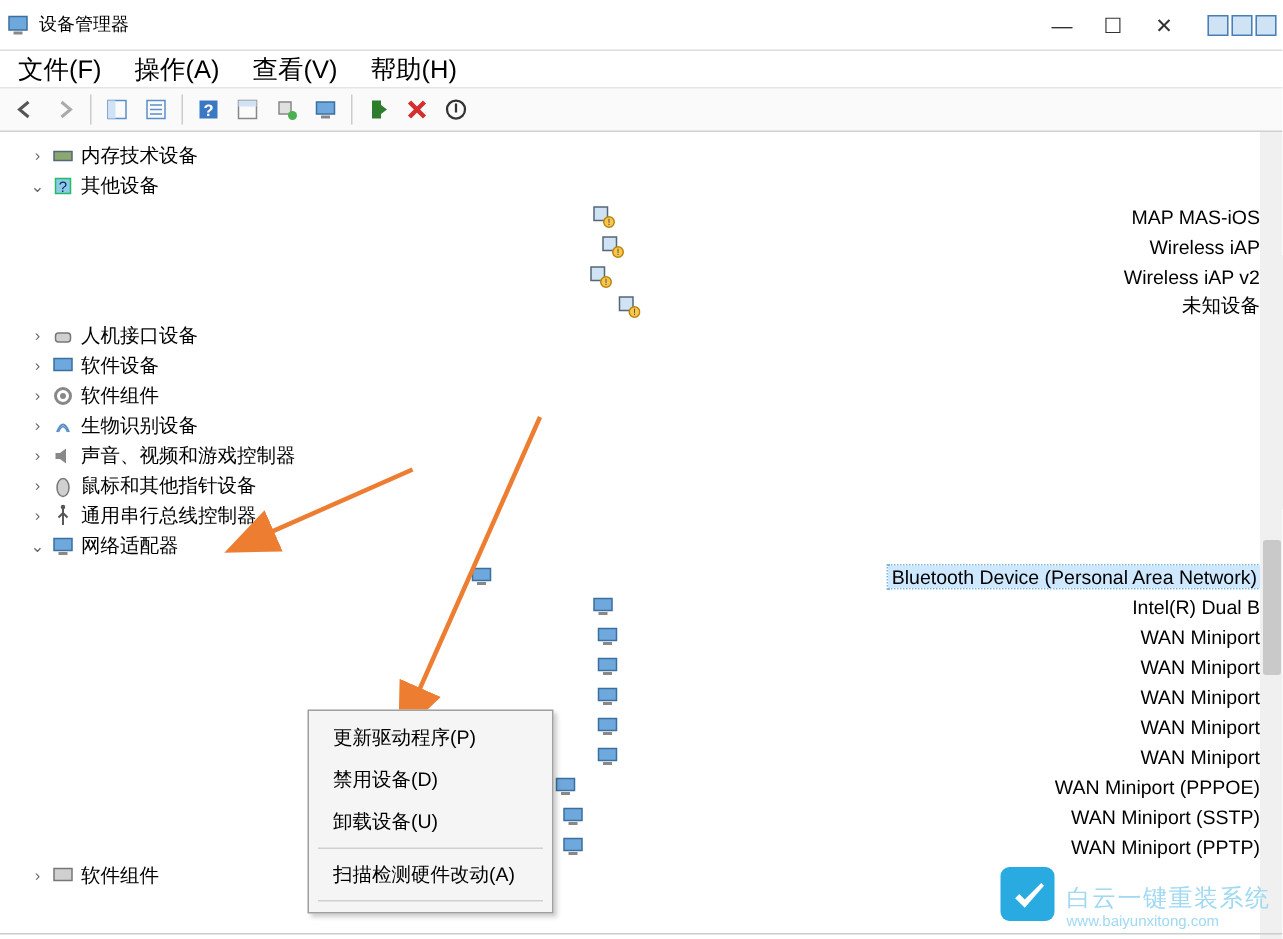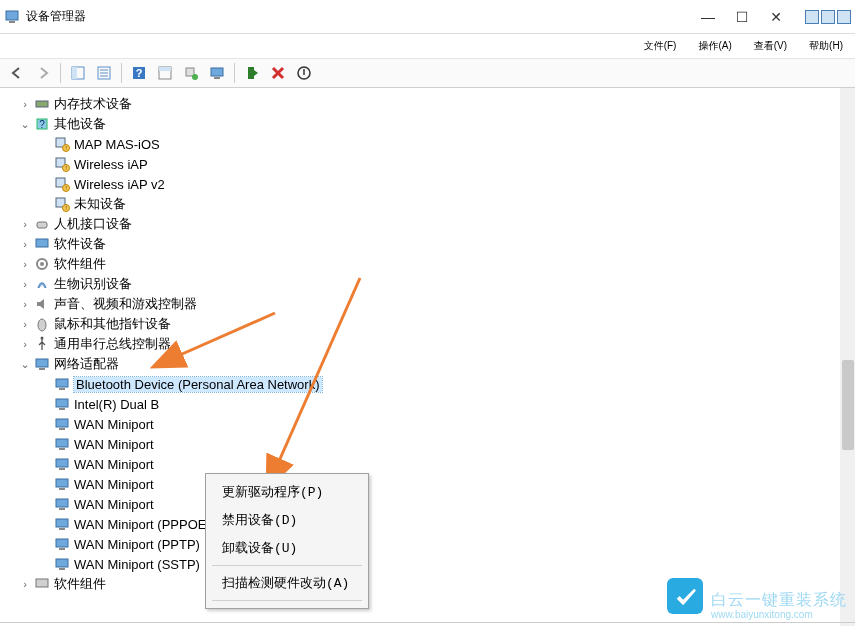--- a/index.html
+++ b/index.html
@@ -6,44 +6,44 @@
 body { width: 855px; height: 626px; background: #fff; position: relative; overflow: hidden; font-size: 12px; }
 
 .title-bar { height: 34px; display: flex; align-items: center; padding: 0 4px; border-bottom: 1px solid #ddd; }
 .title-bar .app-icon { width: 16px; height: 16px; margin-right: 6px; display: inline-flex; }
 .title-bar .title { flex: 1; font-size: 12px; color: #000; }
 .win-controls { display: flex; gap: 8px; align-items: center; }
 .win-btn { width: 26px; height: 18px; display: inline-flex; align-items: center; justify-content: center; font-size: 14px; color: #333; cursor: default; }
 .extra-icons { display: flex; gap: 2px; margin-left: 8px; }
 .extra-icons .sq { width: 14px; height: 14px; border: 1px solid #4a7fb5; background: #cfe3f5; }
 
-.menu-bar { height: 24px; display: flex; align-items: center; padding: 0 8px; gap: 14px; font-size: 10px; color: #000; justify-content: flex-end; }
+.menu-bar { height: 24px; display: flex; align-items: center; padding: 0 8px; gap: 14px; font-size: 17px; color: #000; }
 .menu-item { padding: 2px 4px; }
 
 .toolbar { height: 30px; display: flex; align-items: center; padding: 0 6px; gap: 4px; border-top: 1px solid #e5e5e5; border-bottom: 1px solid #d0d0d0; background: #fafafa; }
 .tb-sep { width: 1px; height: 20px; background: #ccc; margin: 0 2px; }
 .tb-btn { width: 22px; height: 22px; display: inline-flex; align-items: center; justify-content: center; }
 .tb-btn svg { width: 16px; height: 16px; }
 
 .content { position: relative; height: 544px; display: flex; }
 .tree { flex: 1; padding: 6px 0 6px 8px; overflow: auto; background: #fff; }
 .vscroll { width: 15px; background: #f0f0f0; display: flex; flex-direction: column; align-items: center; justify-content: center; }
 .vscroll .thumb { width: 12px; height: 90px; background: #c9c9c9; border-radius: 2px; margin-top: 90px; }
 
 .node { display: flex; align-items: center; height: 20px; white-space: nowrap; color: #000; }
 .expander { width: 14px; text-align: center; color: #6a6a6a; font-size: 11px; user-select: none; }
 .ticon { width: 16px; height: 16px; margin: 0 4px 0 2px; display: inline-flex; align-items: center; justify-content: center; }
 .ticon svg { width: 16px; height: 16px; }
 .lbl { font-size: 13px; }
 .lvl0 { padding-left: 10px; }
-.lvl1 { padding-left: 30px; }
+.lvl1 { padding-left: 30px; justify-content: space-between; }
 .selected .lbl { background: #cde8ff; outline: 1px dotted #7fb6e0; padding: 0 2px; }
 
 .context-menu { position: absolute; left: 205px; top: 385px; width: 164px; background: #f5f5f5; border: 1px solid #a0a0a0; box-shadow: 2px 2px 3px rgba(0,0,0,.2); padding: 4px 2px; z-index: 20; }
-.cm-item { padding: 5px 14px; font-size: 13px; color: #000; font-family: Liberation Mono, monospace; }
+.cm-item { padding: 5px 14px; font-size: 13px; color: #000; }
 .cm-sep { height: 1px; background: #d0d0d0; margin: 3px 4px; }
 .cm-item.bold { font-weight: 700; }
 
 .arrows { position: absolute; top: 0; left: 0; pointer-events: none; z-index: 15; }
 
 .watermark { position: absolute; right: 8px; bottom: 6px; display: flex; align-items: center; gap: 8px; z-index: 30; }
 .wm-badge { width: 36px; height: 36px; background: #29abe2; border-radius: 6px; display: flex; align-items: center; justify-content: center; }
 .wm-text { color: #9fd9f2; line-height: 1.1; }
 .wm-text .l1 { font-size: 16px; letter-spacing: 1px; margin-top: 20px; }
 .wm-text .l2 { font-size: 10px; }
@@ -378,31 +378,31 @@
         <span class="lbl">WAN Miniport (PPPOE)</span>
       </div>
     <div class="node lvl1">
         <span class="expander"></span>
         <span class="ticon">
           <svg viewBox="0 0 16 16">
             <rect x="2" y="3" width="12" height="8" fill="#6fa8dc" stroke="#3a6fa0"></rect>
             <rect x="5" y="12" width="6" height="2" fill="#888"></rect>
           </svg>
         </span>
+        <span class="lbl">WAN Miniport (SSTP)</span>
+      </div>
+    <div class="node lvl1">
+        <span class="expander"></span>
+        <span class="ticon">
+          <svg viewBox="0 0 16 16">
+            <rect x="2" y="3" width="12" height="8" fill="#6fa8dc" stroke="#3a6fa0"></rect>
+            <rect x="5" y="12" width="6" height="2" fill="#888"></rect>
+          </svg>
+        </span>
         <span class="lbl">WAN Miniport (PPTP)</span>
-      </div>
-    <div class="node lvl1">
-        <span class="expander"></span>
-        <span class="ticon">
-          <svg viewBox="0 0 16 16">
-            <rect x="2" y="3" width="12" height="8" fill="#6fa8dc" stroke="#3a6fa0"></rect>
-            <rect x="5" y="12" width="6" height="2" fill="#888"></rect>
-          </svg>
-        </span>
-        <span class="lbl">WAN Miniport (SSTP)</span>
       </div>
 
     <div class="node lvl0">
         <span class="expander">›</span>
         <span class="ticon">
           <svg viewBox="0 0 16 16">
             <rect x="2" y="3" width="12" height="8" fill="#d0d0d0" stroke="#777"></rect>
           </svg>
         </span>
         <span class="lbl">软件组件</span>

